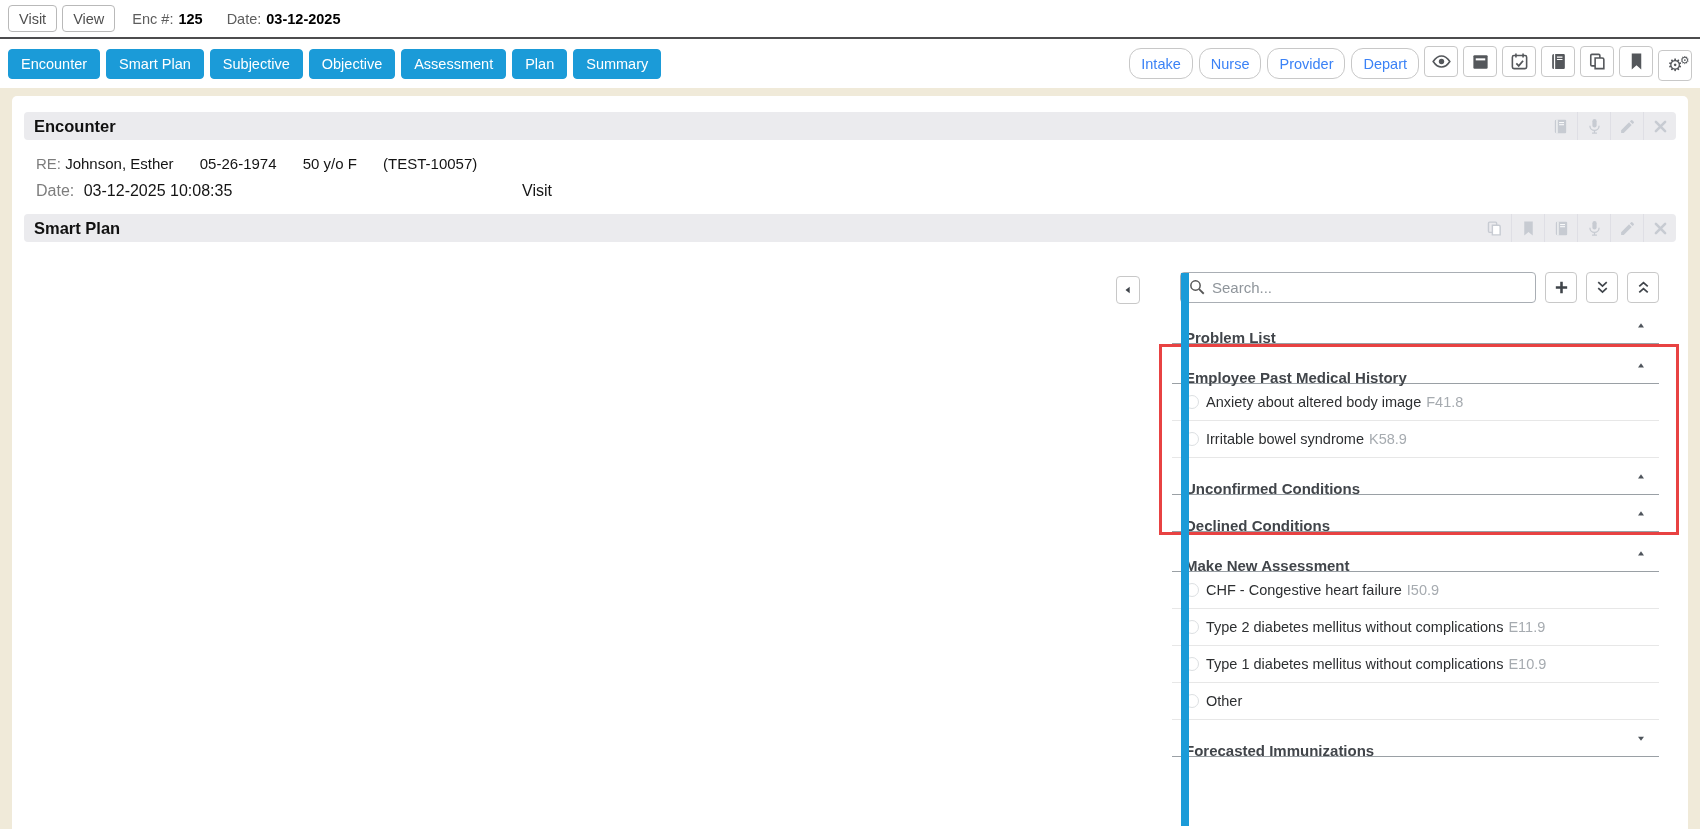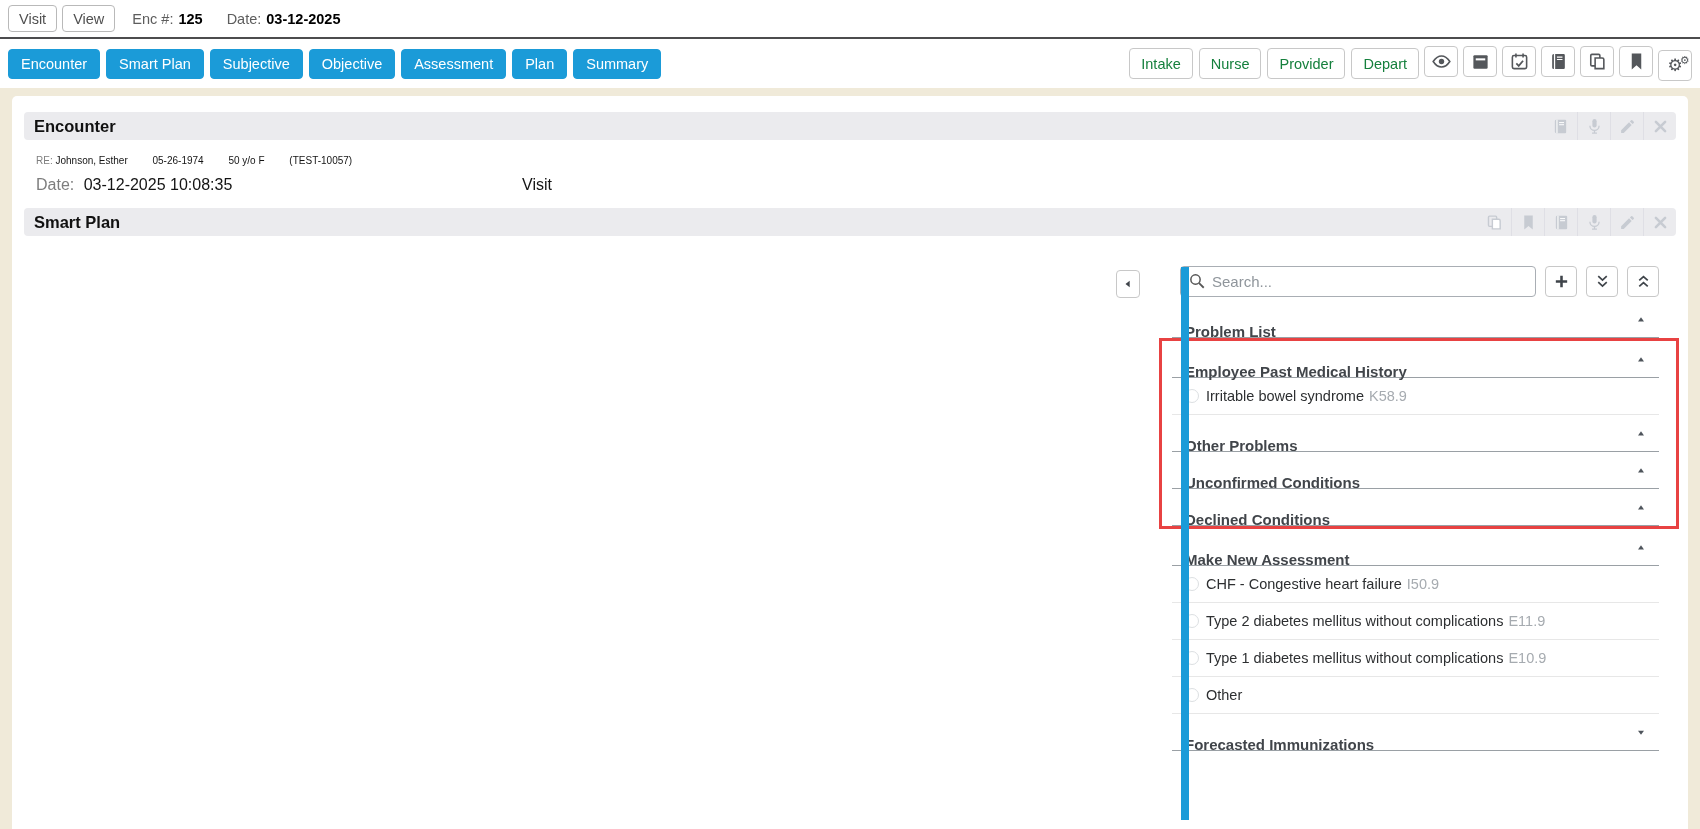--- a/index.html
+++ b/index.html
@@ -26,21 +26,21 @@
     height:49px; background:#fff; display:flex; align-items:center;
     padding:0 8px; justify-content:space-between;
   }
   .toolbar-left, .toolbar-right { display:flex; align-items:center; }
   .btn-blue {
     background:#1b9bd8; border:1px solid #1b9bd8; color:#fff; border-radius:4px;
     height:30px; padding:0 12px; font-size:14.5px; font-family:inherit;
     margin-right:6px; cursor:pointer;
   }
   .btn-stage {
-    background:#fff; border:1px solid #c8c8c8; border-radius:4px; color:#15803d;
+    background:#fff; border:1px solid #c8c8c8; border-radius:12px; color:#3b82f6;
     height:31px; padding:0 11px; font-size:14.5px; font-family:inherit;
     margin-left:6px; cursor:pointer;
   }
   .btn-tool {
     background:#fff; border:1px solid #c8c8c8; border-radius:4px; color:#54575b;
     width:34px; height:31px; margin-left:5px; cursor:pointer;
     display:inline-flex; align-items:center; justify-content:center; font-family:inherit;
   }
   .btn-tool svg { width:19px; height:19px; display:block; }
   .gears { font-size:17px; line-height:1; position:relative; }
@@ -56,21 +56,21 @@
   }
   .section-title { font-weight:700; font-size:16.5px; color:#111; }
   .bar-icons { display:flex; height:28px; align-items:center; }
   .bar-icons .cell {
     width:33px; height:28px; display:flex; align-items:center; justify-content:center;
     border-left:1px solid #dfdfe5; color:#c7cbd2; cursor:pointer;
   }
   .bar-icons .cell:first-child { border-left:none; }
   .bar-icons svg { width:17px; height:17px; display:block; }
   .enc-head { padding-top:16px; }
-  .enc-line1 { margin:15px 0 0 24px; font-size:10px; color:#141414; }
+  .enc-line1 { margin:15px 0 0 24px; font-size:15px; color:#141414; }
   .enc-line1 .lbl { color:#7d7d7d; }
   .enc-line1 .fld { margin-right:22px; }
   .enc-line2 { margin:10px 0 14px 24px; font-size:16px; color:#141414; display:flex; }
   .enc-line2 .lbl { color:#7d7d7d; margin-right:5px; }
   .enc-line2 .dt { width:486px; }
   
   .sp-content { position:relative; height:584px; overflow:hidden; }
   .collapse-btn {
     position:absolute; left:1104px; top:34px; width:24px; height:28px;
     background:#fff; border:1px solid #c8c8c8; border-radius:4px; color:#3f444a;
@@ -361,32 +361,29 @@
               <div class="sec-head">
                 <span class="sec-label">Employee Past Medical History</span>
                 <span class="caret">
                   <svg viewBox="0 0 24 24" xmlns="http://www.w3.org/2000/svg">
                     <path d="M12 6l8 11H4z" fill="currentColor"></path>
                   </svg>
                 </span>
               </div>
               <div class="sec-item">
                 <span class="radio"></span>
+                <span class="item-name">Anxiety about altered body image</span>
+                <span class="item-code">F41.8</span>
+              </div>
+              <div class="sec-item">
+                <span class="radio"></span>
                 <span class="item-name">Irritable bowel syndrome</span>
                 <span class="item-code">K58.9</span>
               </div>
               <div class="sec-head">
-                <span class="sec-label">Other Problems</span>
-                <span class="caret">
-                  <svg viewBox="0 0 24 24" xmlns="http://www.w3.org/2000/svg">
-                    <path d="M12 6l8 11H4z" fill="currentColor"></path>
-                  </svg>
-                </span>
-              </div>
-              <div class="sec-head">
                 <span class="sec-label">Unconfirmed Conditions</span>
                 <span class="caret">
                   <svg viewBox="0 0 24 24" xmlns="http://www.w3.org/2000/svg">
                     <path d="M12 6l8 11H4z" fill="currentColor"></path>
                   </svg>
                 </span>
               </div>
               <div class="sec-head">
                 <span class="sec-label">Declined Conditions</span>
                 <span class="caret">

